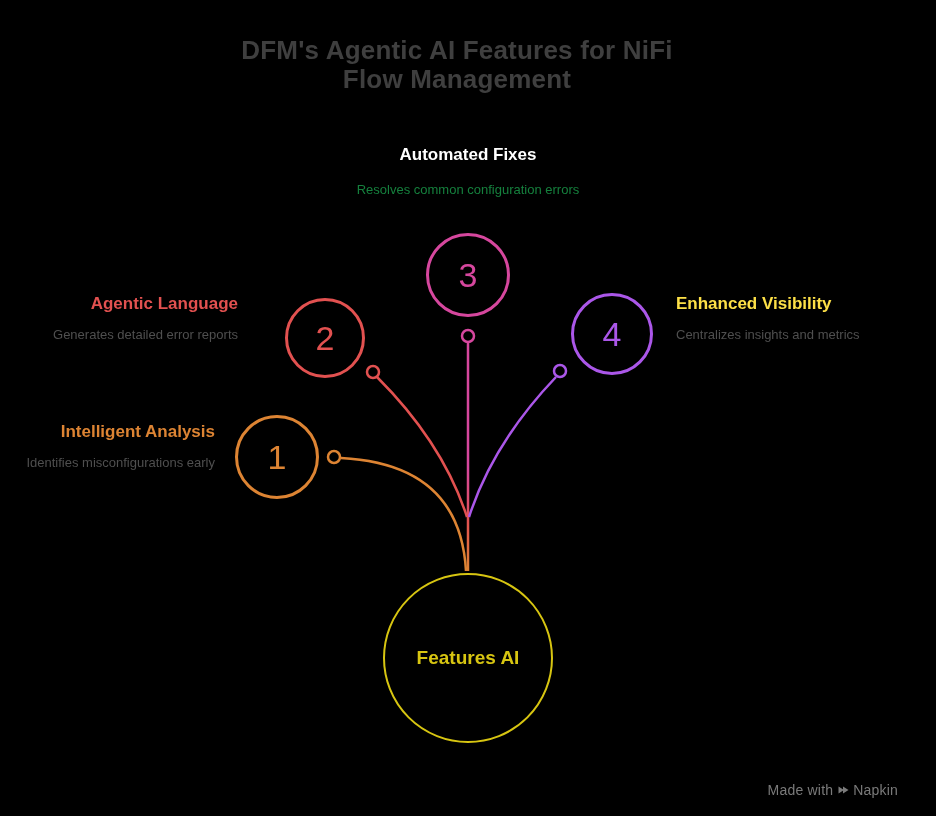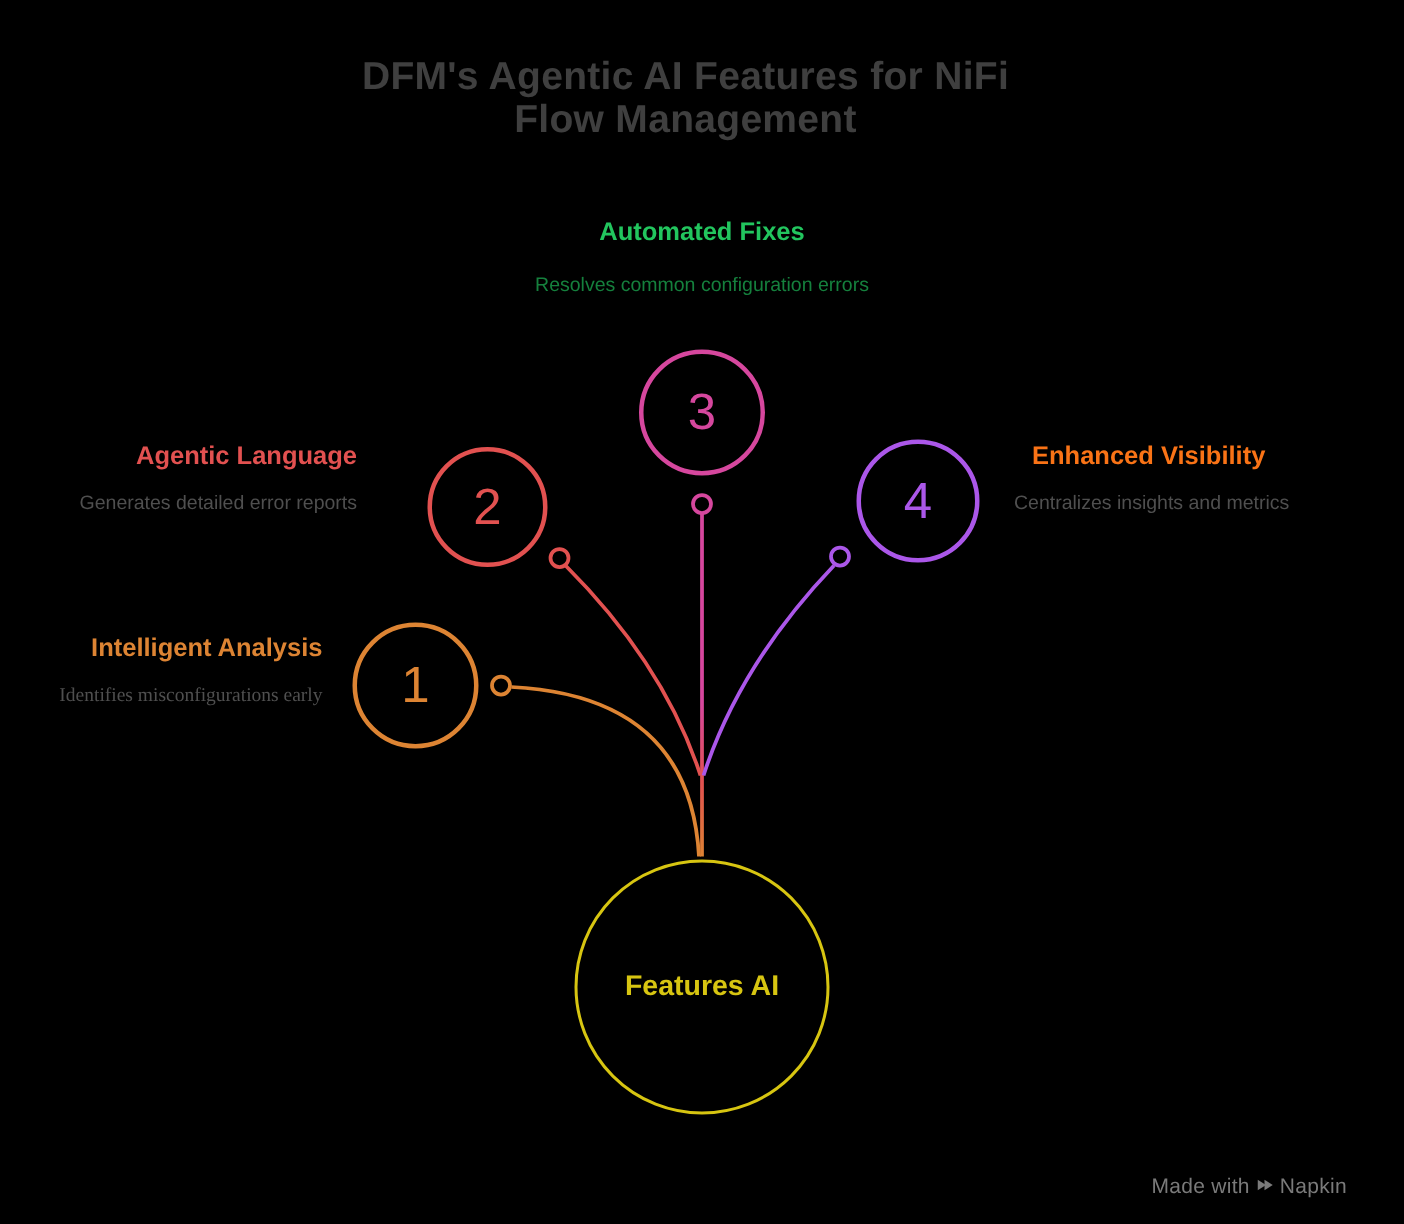--- a/index.html
+++ b/index.html
@@ -91,35 +91,35 @@
   <div class="num-circle" style="left: 571px; top: 293px; width: 82px; height: 82px; border-color: rgb(171, 87, 233);">
     <span style="color: rgb(171, 87, 233);">4</span>
   </div>
 
   <div class="center-circle" style="border-color: rgb(215, 197, 17);">
     <span style="color: rgb(215, 197, 17);">Features AI</span>
   </div>
 
   <div class="branch-text bt-right" id="branch-text-1" style="left:15px;top:421px;width:200px;">
     <div class="bt-title" style="color: rgb(221, 132, 51);">Intelligent Analysis</div>
-    <div class="bt-desc" style="color: rgb(79, 79, 79); font-family: Liberation Serif, serif;">Identifies misconfigurations early</div>
+    <div class="bt-desc" style="color: rgb(79, 79, 79);">Identifies misconfigurations early</div>
   </div>
 
   <div class="branch-text bt-right" id="branch-text-2" style="left:38px;top:293px;width:200px;">
     <div class="bt-title" style="color: rgb(226, 81, 80);">Agentic Language</div>
     <div class="bt-desc" style="color: rgb(79, 79, 79);">Generates detailed error reports</div>
   </div>
 
   <div class="branch-text bt-center" id="branch-text-3" style="left:348px;top:144px;width:240px;">
-    <div class="bt-title" style="color: #22c55e;">Automated Fixes</div>
+    <div class="bt-title" style="color: #ffffff;">Automated Fixes</div>
     <div class="bt-desc" style="color: #15803d;">Resolves common configuration errors</div>
   </div>
 
   <div class="branch-text bt-left" id="branch-text-4" style="left:676px;top:293px;width:200px;">
-    <div class="bt-title" style="color: #f97316; margin-left: 12px;">Enhanced Visibility</div>
+    <div class="bt-title" style="color: #fde047;">Enhanced Visibility</div>
     <div class="bt-desc" style="color: rgb(79, 79, 79);">Centralizes insights and metrics</div>
   </div>
 
   <div class="watermark" style="color: rgb(122, 122, 122);">
     <span>Made with</span>
     <svg width="12" height="12" viewBox="0 0 24 24">
       <path d="M3 5 L14 12 L3 19 Z" fill="#7a7a7a"></path>
       <path d="M12 5 L23 12 L12 19 Z" fill="#7a7a7a"></path>
     </svg>
     <span>Napkin</span>

